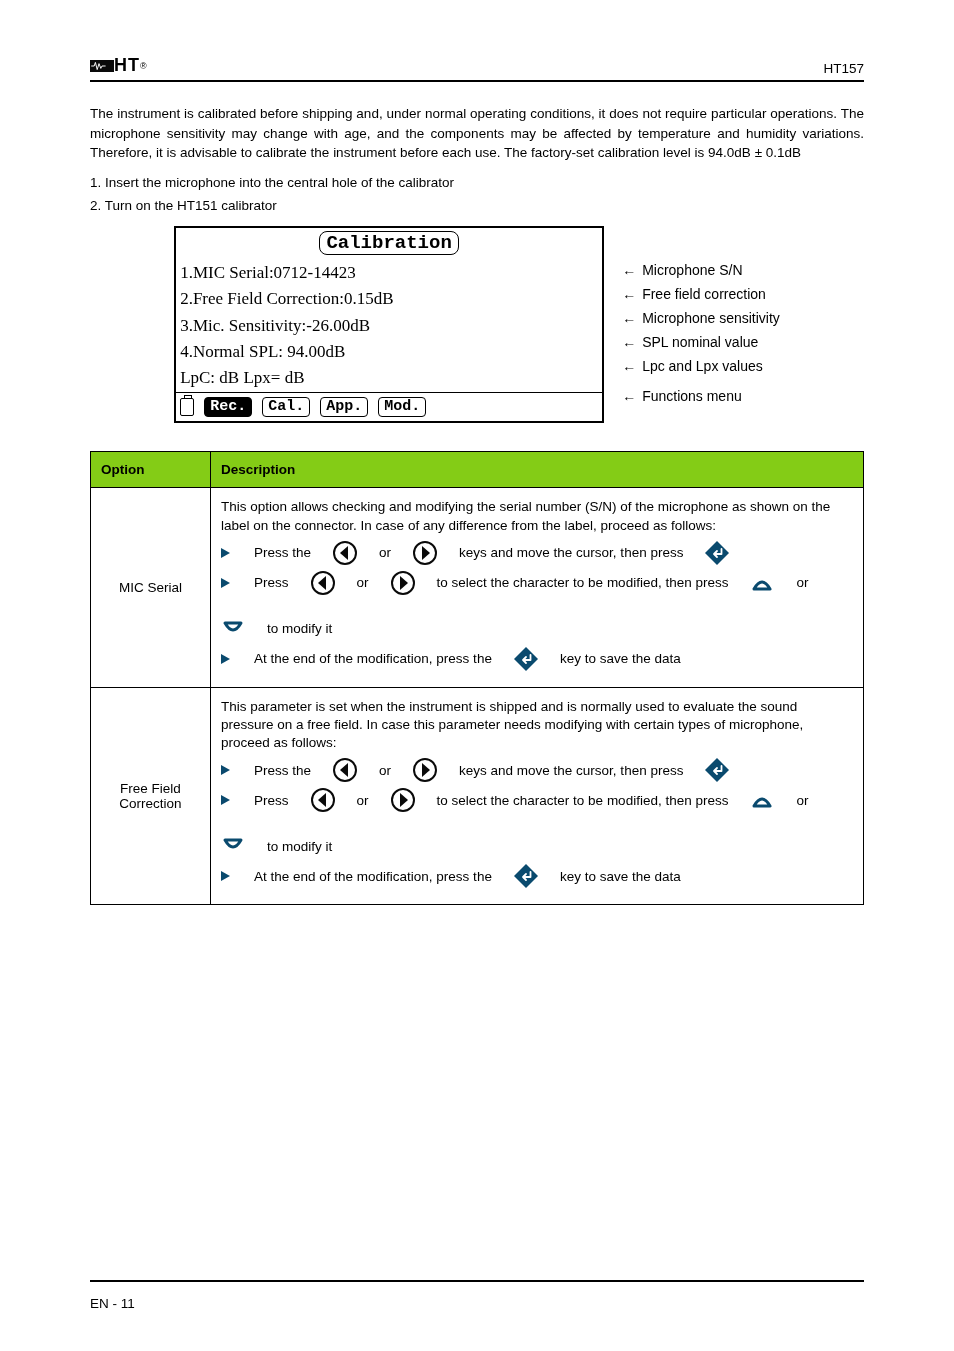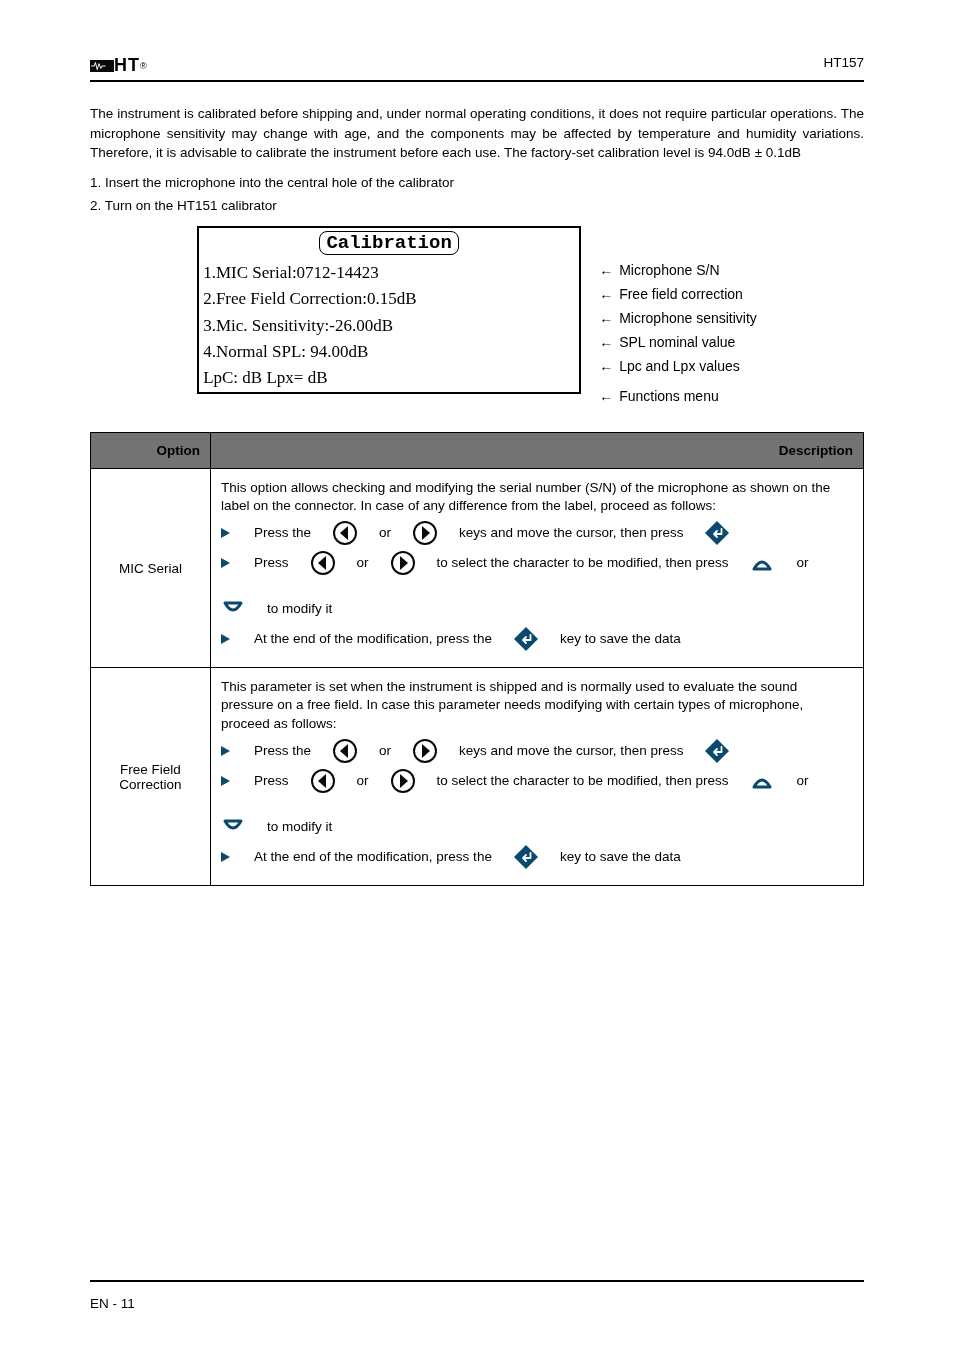--- a/index.html
+++ b/index.html
@@ -1,39 +1,39 @@
 <!DOCTYPE html>
 <html><head>
 <meta charset="utf-8">
 <style>
   * { box-sizing: border-box; margin: 0; padding: 0; }
   html, body { width: 954px; font-family: Arial, Helvetica, sans-serif; font-size: 13.5px; color: #000; background: #fff; }
   .page { width: 954px; min-height: 1351px; padding: 55px 90px 55px 90px; position: relative; }
-  .header-bar { border-bottom: 2px solid #000; display: flex; justify-content: space-between; align-items: flex-start; padding-bottom: 4px; }
+  .header-bar { border-bottom: 2px solid #000; display: flex; justify-content: space-between; align-items: flex-end; padding-bottom: 4px; }
   .logo-box { display: flex; align-items: center; }
   .logo-text { font-weight: bold; letter-spacing: 1px; font-size: 18px; }
   .heading-main { text-align: center; font-weight: bold; font-size: 14px; margin-top: 30px; letter-spacing: 0.3px; }
   .body-text { margin-top: 22px; line-height: 1.45; text-align: justify; }
   .body-text p { margin-bottom: 4px; }
   .lcd-row { display: flex; align-items: flex-start; margin-top: 10px; justify-content: center; }
-  .lcd { width: 384px; border: 2px solid #000; background: #fff; margin-right: 18px; }
+  .lcd { width: 430px; border: 2px solid #000; background: #fff; margin-right: 18px; }
   .lcd-title { text-align: center; font-family: "Courier New", monospace; font-size: 19px; font-weight: bold; padding-top: 4px; }
   .lcd-title span { border: 1.5px solid #000; border-radius: 8px; padding: 0 6px; }
   .lcd-body { font-family: Liberation Serif, serif; font-size: 17px; padding: 6px 4px 0 4px; line-height: 1.55; }
   .lcd-status { border-top: 1.5px solid #000; padding: 4px 4px; display: flex; align-items: center; gap: 10px; font-family: "Courier New", monospace; }
   .usb-icon { width: 14px; height: 18px; border: 1.5px solid #000; border-radius: 2px; position: relative; display: inline-block; }
   .usb-icon::after { content: ""; position: absolute; top: -4px; left: 3px; width: 6px; height: 3px; border: 1.5px solid #000; border-bottom: none; }
   .chip { border: 1.5px solid #000; border-radius: 4px; padding: 0 5px; font-size: 15px; font-weight: bold; display: inline-block; line-height: 1.25; }
   .chip.selected { background: #000; color: #fff; }
   .legend-col { display: flex; flex-direction: column; gap: 8px; padding-top: 36px; font-size: 14px; }
   .legend-item { display: flex; align-items: center; gap: 6px; white-space: nowrap; }
   .arrow-l { font-family: Arial; font-size: 14px; }
   .main-table { width: 100%; border-collapse: collapse; margin-top: 28px; }
   .main-table th, .main-table td { border: 1px solid #000; padding: 10px 10px; vertical-align: top; font-size: 13.5px; }
-  .main-table th { text-align: right; background: #737373; font-weight: bold; }
+  .main-table th { text-align: left; background: #84cc16; font-weight: bold; }
   .main-table td:first-child { width: 120px; text-align: center; font-weight: normal; vertical-align: middle; }
   .cell-inner p { margin-bottom: 6px; line-height: 1.35; }
   .bul-line { display: flex; align-items: center; gap: 22px; margin-bottom: 6px; flex-wrap: wrap; line-height: 1.45; }
   .tri-right { display: inline-block; width: 0; height: 0; border-top: 5px solid transparent; border-bottom: 5px solid transparent; border-left: 9px solid #0a4a6e; margin-right: 2px; flex-shrink:0; }
   .key { display: inline-flex; align-items: center; justify-content: center; width: 24px; height: 24px; flex-shrink: 0; }
   .key svg { width: 100%; height: 100%; }
   .footer { position: absolute; bottom: 40px; left: 90px; right: 90px; display: flex; justify-content: space-between; border-top: 2px solid #000; padding-top: 14px; }
   .wave { display:inline-block; width:24px; }
 </style>
 </head>
@@ -85,20 +85,27 @@
 <div class="lcd-row">
   <div class="lcd">
     <div class="lcd-title"><span>Calibration</span></div>
     <div class="lcd-body">
       <div>1.MIC Serial:0712-14423</div>
       <div>2.Free Field Correction:0.15dB</div>
       <div>3.Mic. Sensitivity:-26.00dB</div>
       <div>4.Normal SPL: 94.00dB</div>
       <div>LpC:      dB Lpx=     dB</div>
     </div>
+    <div class="lcd-status">
+      <span class="usb-icon"></span>
+      <span class="chip selected">Rec.</span>
+      <span class="chip">Cal.</span>
+      <span class="chip">App.</span>
+      <span class="chip">Mod.</span>
+    </div>
   </div>
   <div class="legend-col">
     <div class="legend-item">
           <span class="arrow-l">←</span>
           <span>Microphone S/N</span>
         </div>
     <div class="legend-item">
           <span class="arrow-l">←</span>
           <span>Free field correction</span>
         </div>

